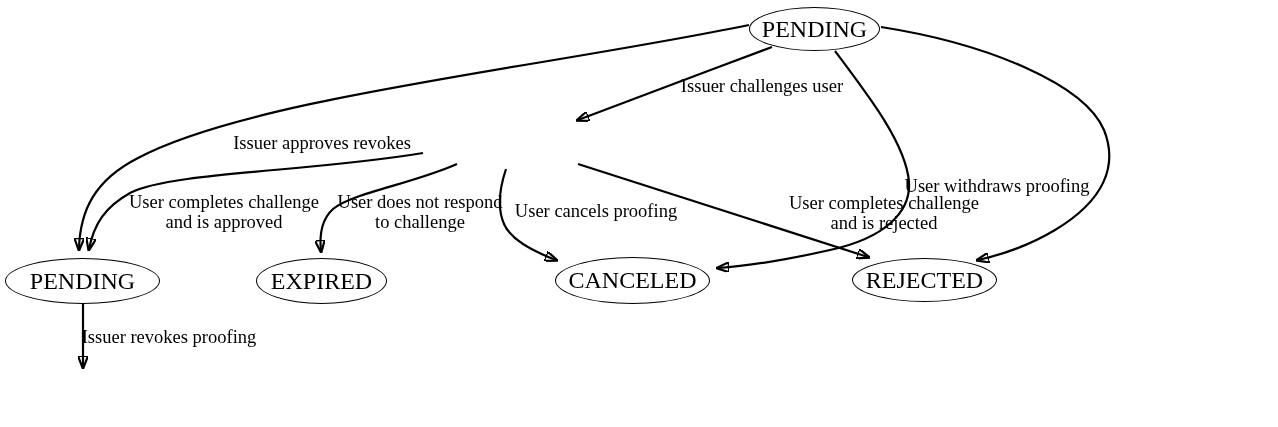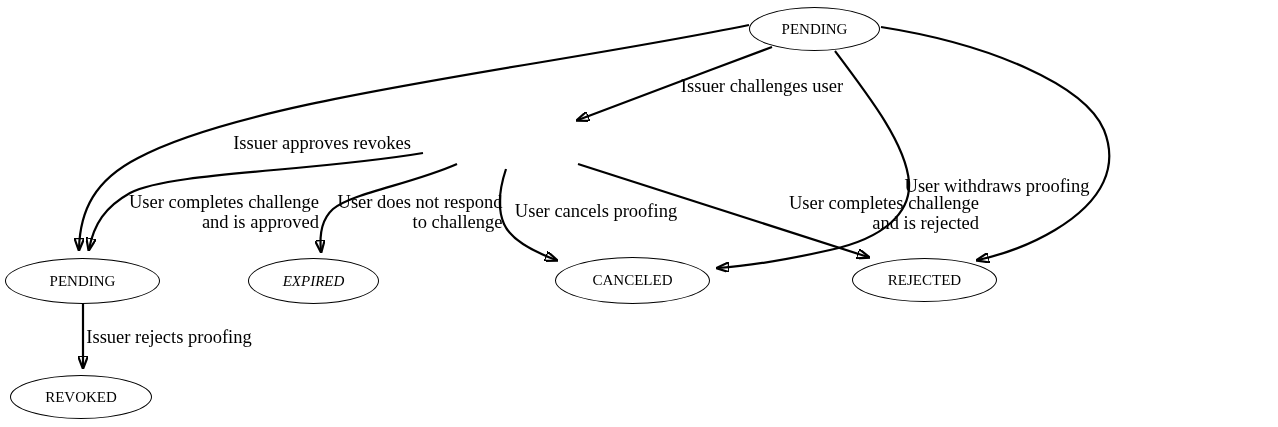--- a/index.html
+++ b/index.html
@@ -20,29 +20,29 @@
   .edges-layer path { fill: none; stroke: #000000; stroke-width: 2.2px; }
   .node {
     position: absolute;
     box-sizing: border-box;
     border: 1.4px solid #000000;
     border-radius: 50%;
     background: #ffffff;
     display: flex;
     align-items: center;
     justify-content: center;
-    font-size: 15px;
+    font-size: 24px;
     white-space: nowrap;
   }
   .elabel {
     position: absolute;
     transform: translate(-50%, -50%);
     font-size: 18.5px;
     line-height: 19.5px;
-    text-align: right;
+    text-align: center;
     white-space: pre-line;
   }
 </style>
 </head>
 <body>
 
 <div class="canvas">
 
   <svg class="edges-layer" viewBox="0 0 1278 427" xmlns="http://www.w3.org/2000/svg">
     <defs>
@@ -57,30 +57,29 @@
     <path d="M881,27 C990,44 1085,85 1104,130 C1118,165 1105,200 1055,230 C1030,245 1005,254 978,260" marker-end="url(#arrow)"></path>
     <path d="M423,153 C310,172 170,172 130,193 C105,207 94,224 89,249" marker-end="url(#arrow)"></path>
     <path d="M457,164 C412,184 352,193 333,209 C323,218 319,232 321,251" marker-end="url(#arrow)"></path>
     <path d="M506,169 C499,190 497,208 504,224 C511,240 532,251 556,260" marker-end="url(#arrow)"></path>
     <path d="M578,164 L868,257" marker-end="url(#arrow)"></path>
     <path d="M83,304 L83,367" marker-end="url(#arrow)"></path>
   </svg>
 
   <div class="node" style="left:749px; top:7px; width:131px; height:44px;">PENDING</div>
   <div class="node" style="left:5px; top:258px; width:155px; height:46px;">PENDING</div>
-  <div class="node" style="left:248px; top:258px; width:131px; height:46px;font-style:italic;">EXPIRED</div>
+  <div class="node" style="left:256px; top:258px; width:131px; height:46px;">EXPIRED</div>
   <div class="node" style="left:852px; top:258px; width:145px; height:44px;">REJECTED</div>
   <div class="node" style="left:555px; top:257px; width:155px; height:47px;">CANCELED</div>
-  <div class="node" style="left:10px; top:375px; width:142px; height:44px;">REVOKED</div>
 
   <div class="elabel" style="left:762px; top:87px;">Issuer challenges user</div>
   <div class="elabel" style="left:322px; top:144px;">Issuer approves revokes</div>
   <div class="elabel" style="left:997px; top:144px;margin-top:43px;">User withdraws proofing</div>
   <div class="elabel" style="left:224px; top:212px;">User completes challenge
 and is approved</div>
   <div class="elabel" style="left:596px; top:212px;">User cancels proofing</div>
   <div class="elabel" style="left:420px; top:212px;">User does not respond
 to challenge</div>
   <div class="elabel" style="left:884px; top:213px;">User completes challenge
 and is rejected</div>
-  <div class="elabel" style="left:169px; top:338px;">Issuer rejects proofing</div>
+  <div class="elabel" style="left:169px; top:338px;">Issuer revokes proofing</div>
 
 </div>
 
 </body></html>

